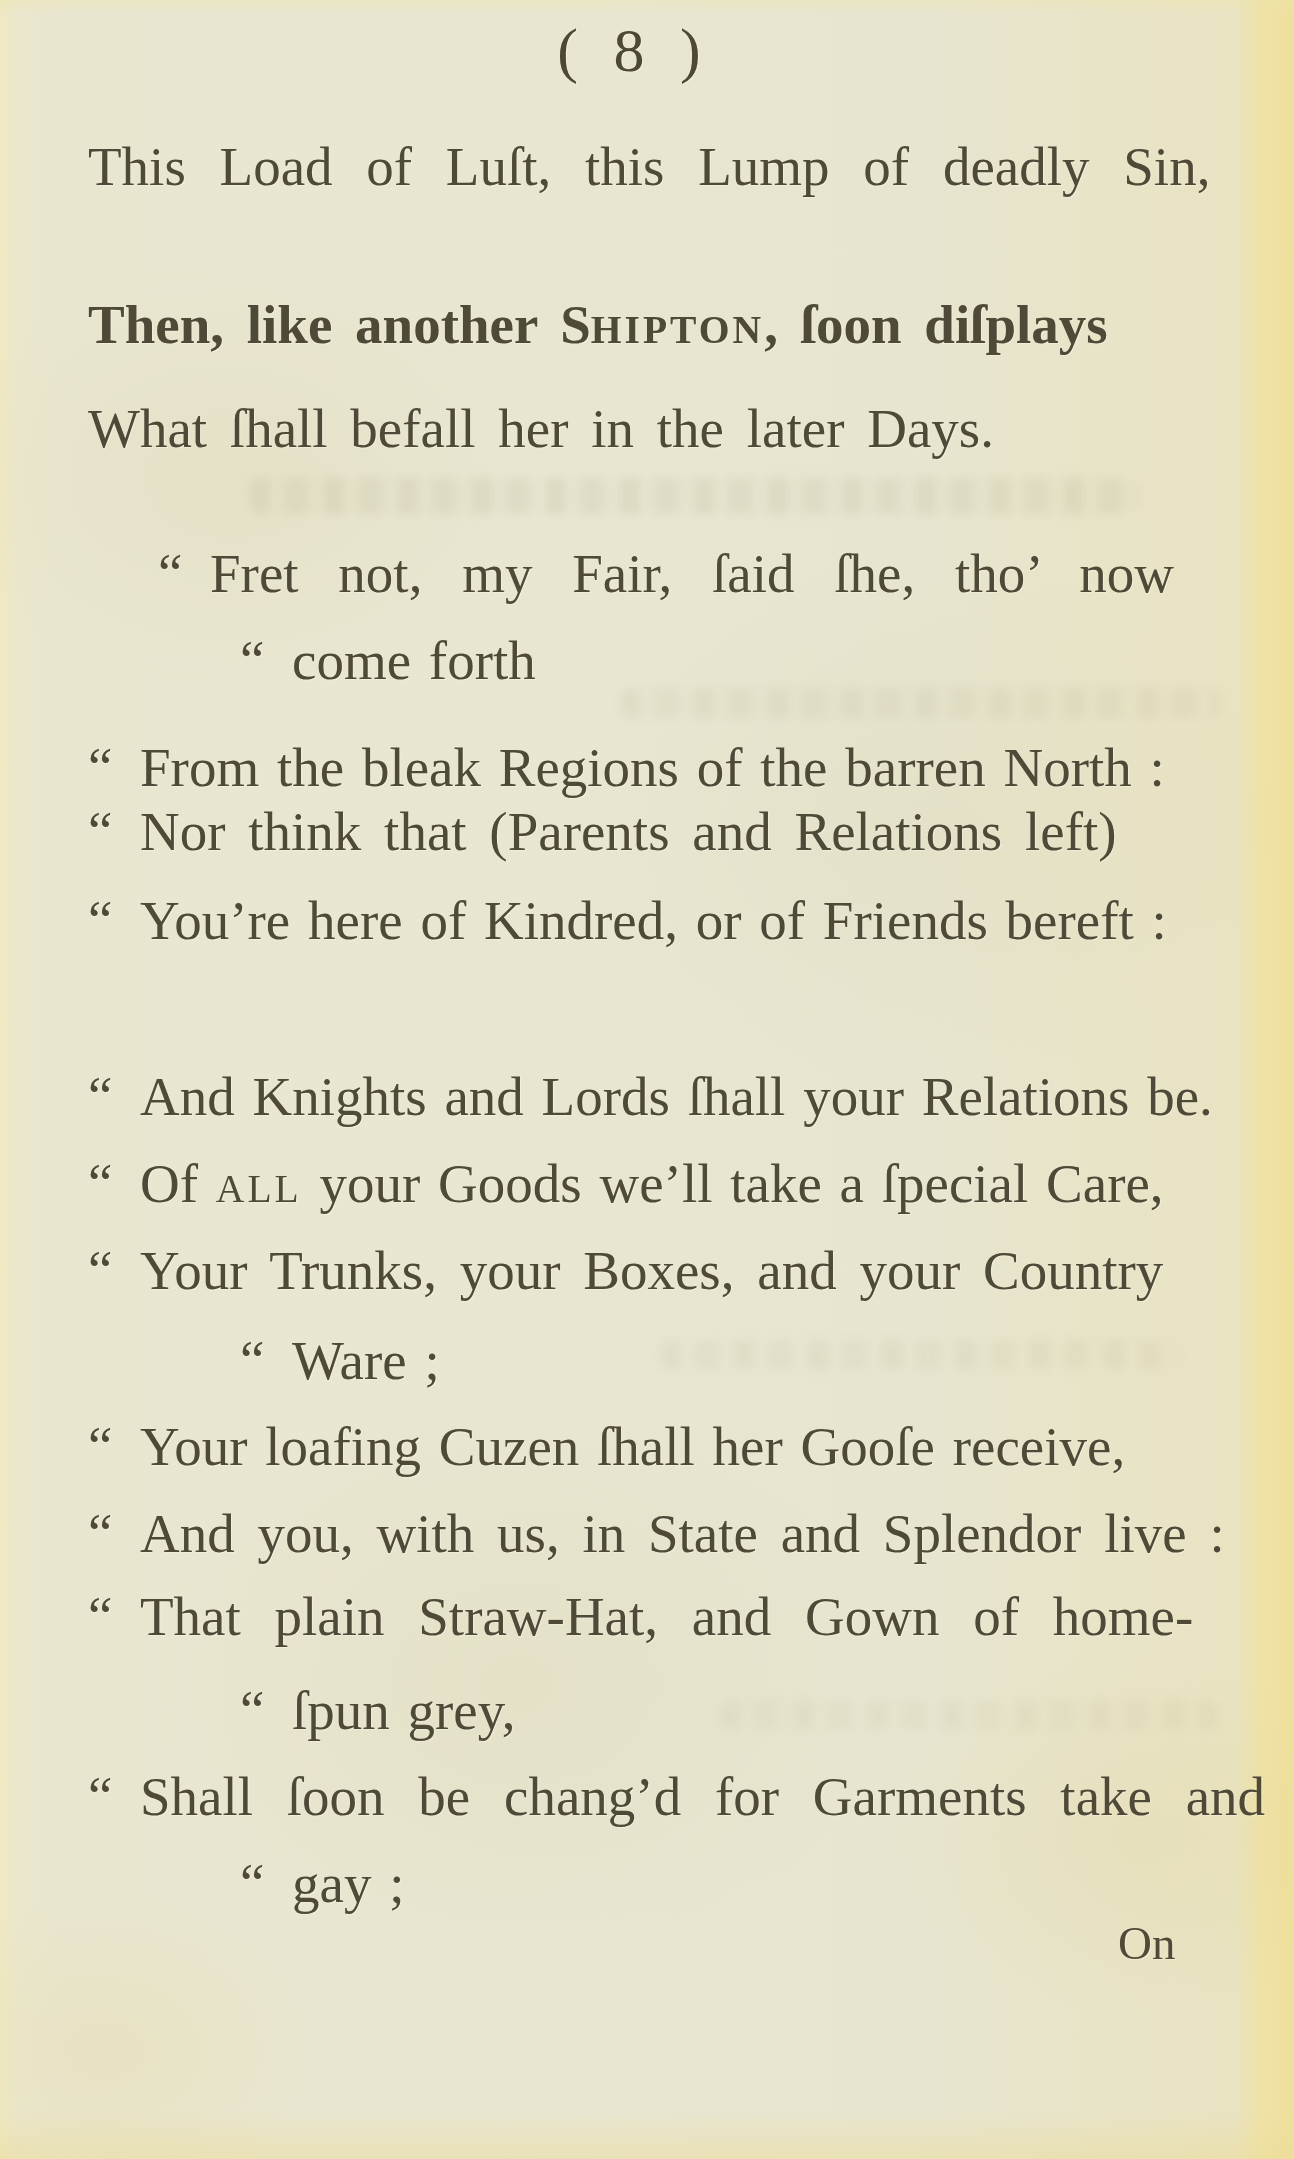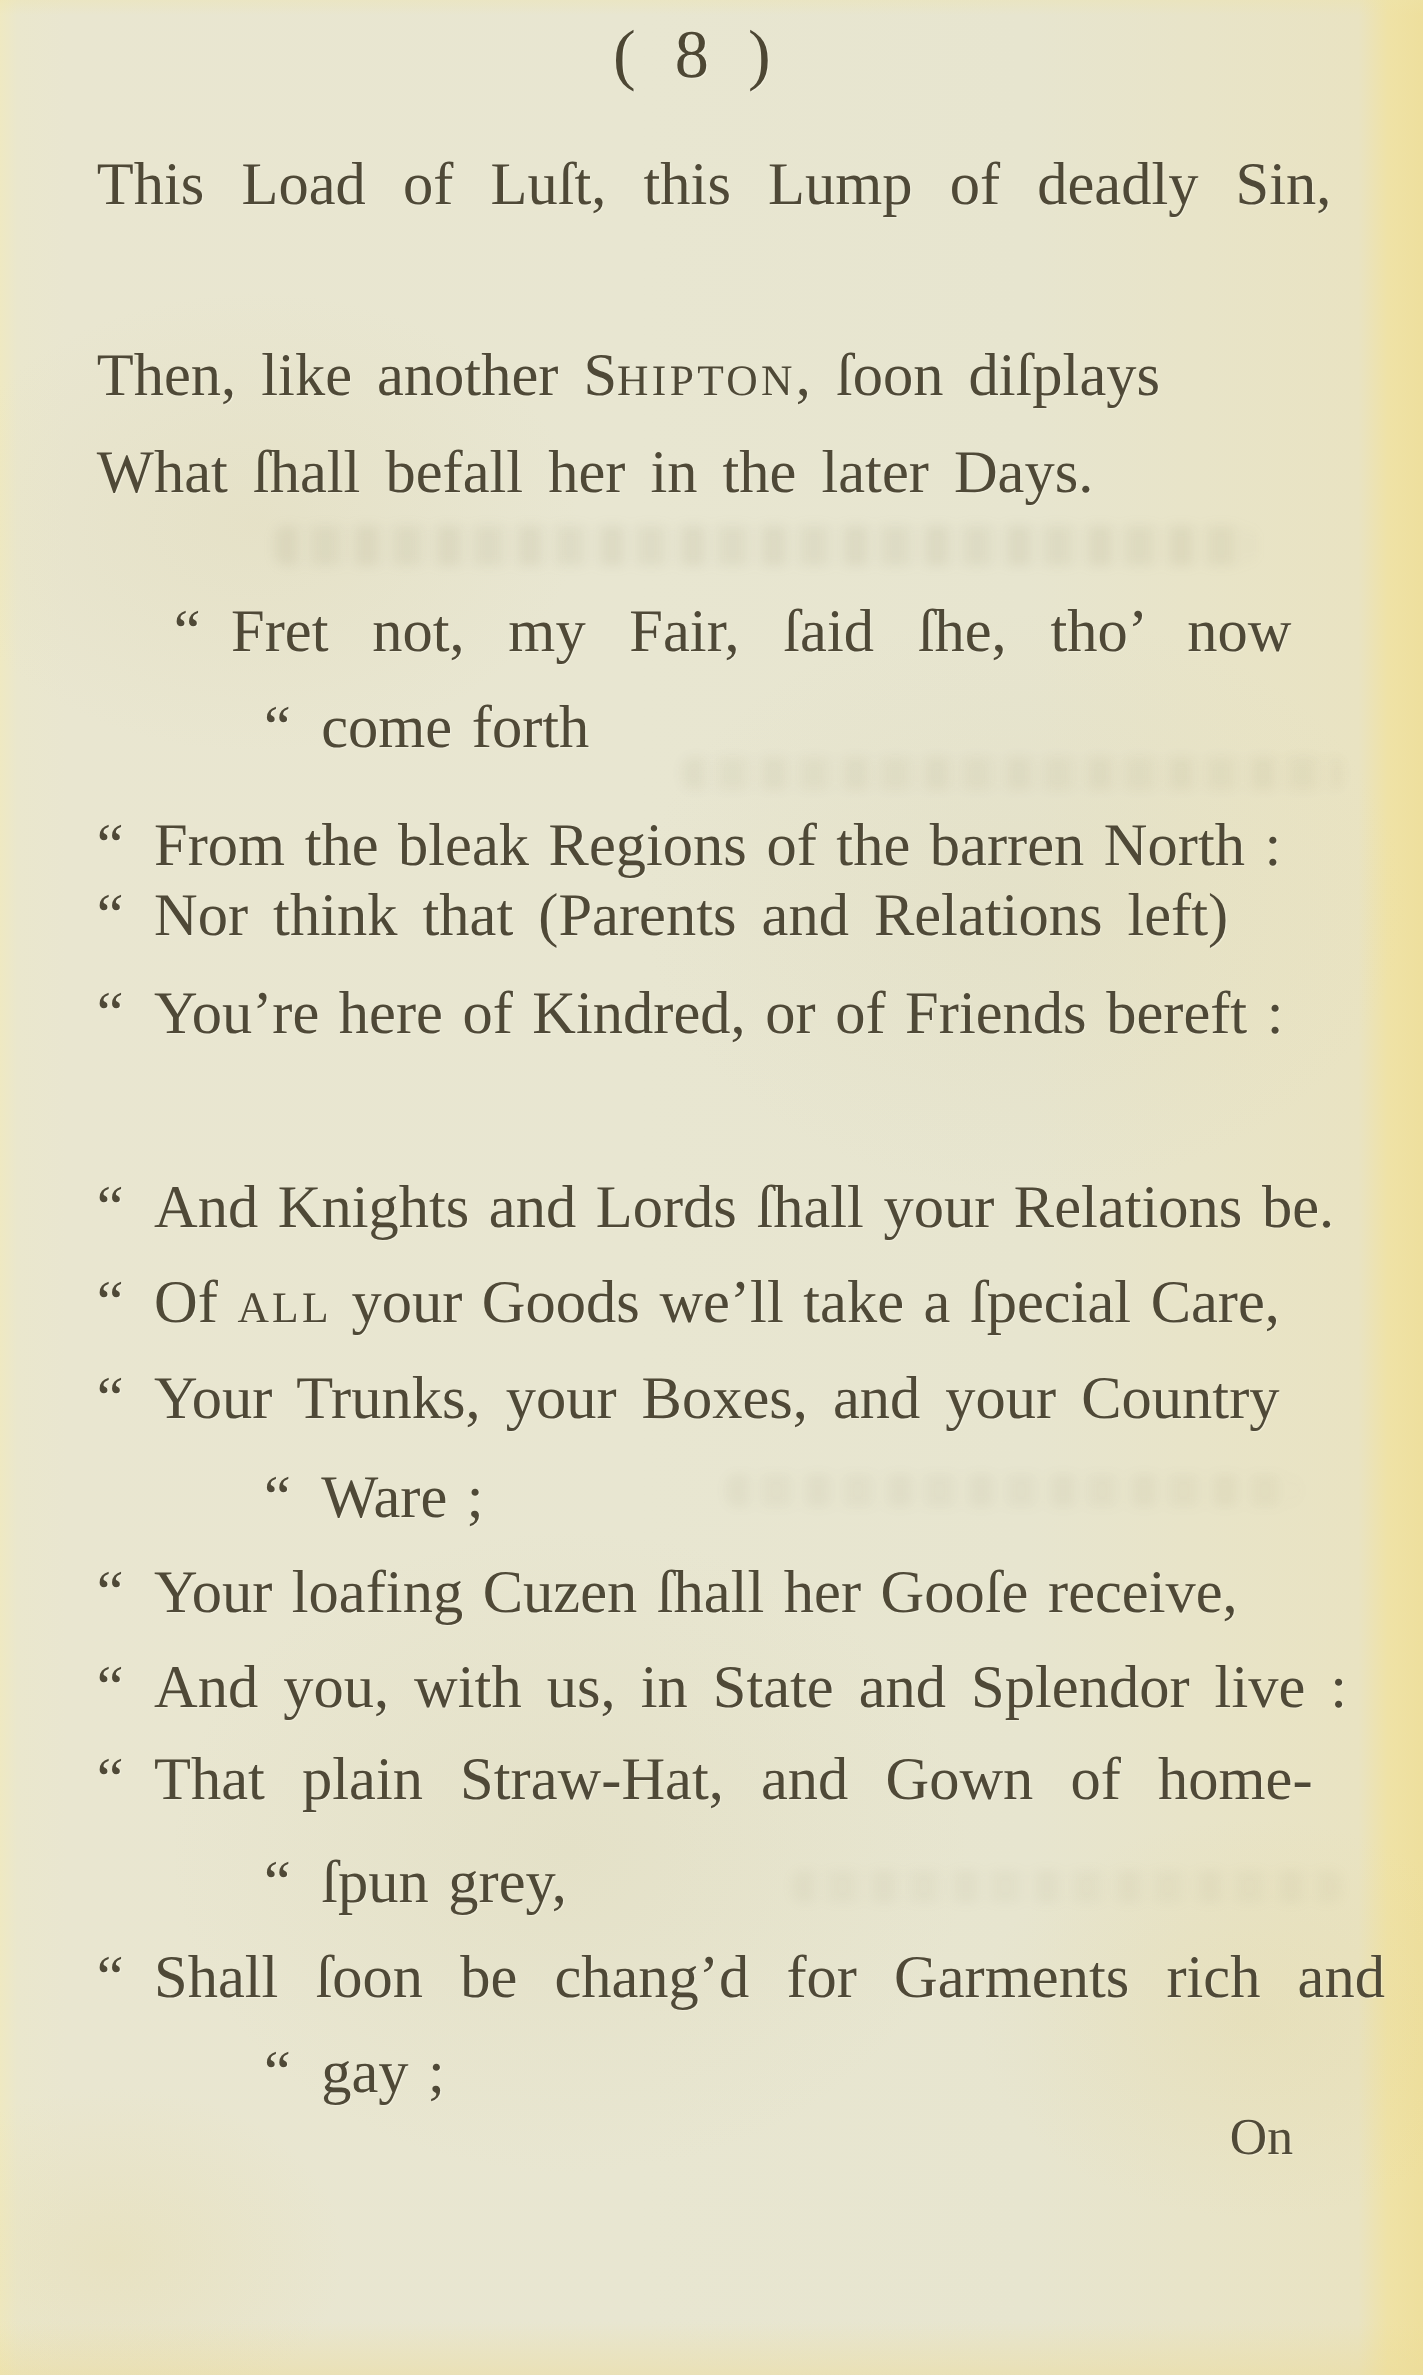--- a/index.html
+++ b/index.html
@@ -72,33 +72,33 @@
 
   <div class="page-number ink">( 8 )</div>
 
   <div class="smudge" style="left:250px;top:478px;width:890px;"></div>
   <div class="smudge" style="left:620px;top:688px;width:600px;height:30px;opacity:.8;"></div>
   <div class="smudge" style="left:660px;top:1340px;width:520px;height:30px;opacity:.7;"></div>
   <div class="smudge" style="left:720px;top:1700px;width:500px;height:30px;opacity:.6;"></div>
 
   <div class="poem" id="poem">
       <div class="line  sp-xwide" style="top: 135px;"><span class="">This Load of Luſt, this Lump of deadly Sin,</span></div>
-      <div class="line  sp-wide" style="top: 309px;"><span class="">Then, like another S</span><span class="seg-sc">hipton</span><span class="">, ſoon diſplays</span></div>
+      <div class="line  sp-wide" style="top: 293px; font-weight: bold;"><span class="">Then, like another S</span><span class="seg-sc">hipton</span><span class="">, ſoon diſplays</span></div>
       <div class="line  sp-wide" style="top: 397px;"><span class="">What ſhall befall her in the later Days.</span></div>
       <div class="line indent-first sp-xxwide" style="top: 542px;"><span class="q">“</span><span class="">Fret not, my Fair, ſaid ſhe, tho’ now</span></div>
       <div class="line indent-cont" style="top: 629px;"><span class="q">“</span><span class="">come forth</span></div>
       <div class="line" style="top: 715px; margin-top: 21px;"><span class="q">“</span><span class="">From the bleak Regions of the barren North :</span></div>
       <div class="line  sp-wide" style="top: 800px;"><span class="q">“</span><span class="">Nor think that (Parents and Relations left)</span></div>
       <div class="line" style="top: 889px;"><span class="q">“</span><span class="">You’re here of Kindred, or of Friends bereft :</span></div>
       <div class="line" style="top: 1065px;"><span class="q">“</span><span class="">And Knights and Lords ſhall your Relations be.</span></div>
       <div class="line" style="top: 1152px;"><span class="q">“</span><span class="">Of </span><span class="seg-sc">all</span><span class=""> </span><span class="seg-i">your Goods</span><span class=""> we’ll take a ſpecial Care,</span></div>
       <div class="line  sp-wide" style="top: 1239px;"><span class="q">“</span><span class="">Your Trunks, your Boxes, and your </span><span class="seg-i">Country</span></div>
       <div class="line indent-cont" style="top: 1329px;"><span class="q">“</span><span class="seg-i">Ware</span><span class=""> ;</span></div>
       <div class="line" style="top: 1415px;"><span class="q">“</span><span class="">Your </span><span class="seg-i">loafing Cuzen</span><span class=""> ſhall her </span><span class="seg-i">Gooſe</span><span class=""> receive,</span></div>
       <div class="line  sp-wide" style="top: 1502px;"><span class="q">“</span><span class="">And you, with us, in State and Splendor live :</span></div>
       <div class="line  sp-xwide" style="top: 1585px;"><span class="q">“</span><span class="">That plain Straw-Hat, and Gown of home-</span></div>
       <div class="line indent-cont" style="top: 1679px;"><span class="q">“</span><span class="">ſpun grey,</span></div>
-      <div class="line  sp-xwide" style="top: 1765px;"><span class="q">“</span><span class="">Shall ſoon be chang’d for Garments rich and</span></div>
+      <div class="line  sp-xwide" style="top: 1765px;"><span class="q">“</span><span class="">Shall ſoon be chang’d for Garments take and</span></div>
       <div class="line indent-cont" style="top: 1852px;"><span class="q">“</span><span class="">gay ;</span></div>
     </div>
 
   <div class="catchword">On</div>
 </div>
 
 </body></html>

